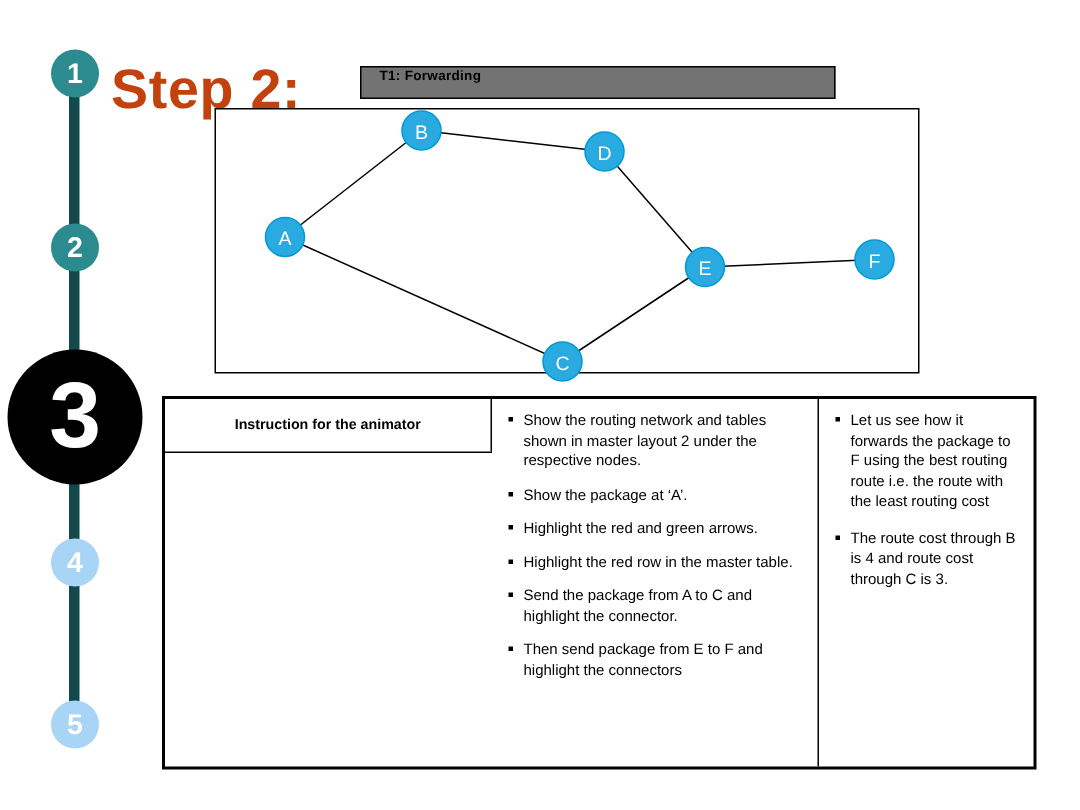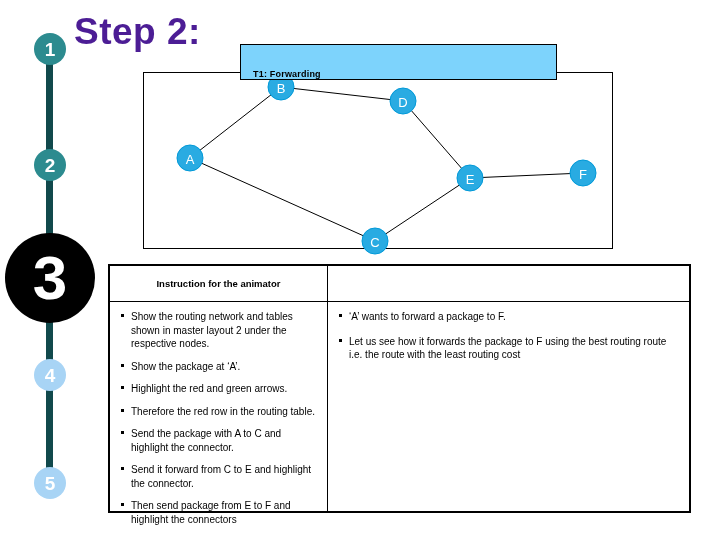--- a/index.html
+++ b/index.html
@@ -44,40 +44,40 @@
   .tn-size-lg {
     width: 90px;
     height: 90px;
     font-size: 62px;
   }
 
   
   #step-title {
     position: absolute;
     left: 74px;
-    top: 11px;
+    top: 39px;
     font-size: 37px;
     font-weight: bold;
-    color: #4c1d95;
+    color: #c2410c;
     letter-spacing: 0.5px;
     white-space: nowrap;
   }
 
   
   #t1-label-box {
     position: absolute;
     left: 240px;
     top: 44px;
     width: 317px;
-    height: 36px;
+    height: 22px;
     border: 1px solid #000000;
-    background: #7dd3fc;
-    box-sizing: border-box;
-    display: flex;
-    align-items: flex-end;
+    background: #737373;
+    box-sizing: border-box;
+    display: flex;
+    align-items: flex-start;
     z-index: 5;
   }
   #t1-label-text {
     font-size: 9px;
     font-weight: bold;
     color: #000000;
     padding-left: 12px;
     letter-spacing: 0.2px;
   }
 
@@ -112,21 +112,20 @@
   #instruction-table {
     position: absolute;
     left: 108px;
     top: 264px;
     width: 583px;
     height: 249px;
     border: 2px solid #000000;
     background: #ffffff;
     box-sizing: border-box;
     display: flex;
-    flex-direction: column;
   }
   #table-header-row {
     display: flex;
     height: 35px;
     flex: 0 0 auto;
     border-bottom: 1px solid #000000;
   }
   #table-body-row {
     display: flex;
     flex: 1 1 auto;
@@ -247,26 +246,25 @@
 <div id="instruction-table">
   <div id="table-header-row">
     <div class="th-cell col-left">Instruction for the animator</div>
   </div>
   <div id="table-body-row">
     <div class="td-cell col-left">
       <ul class="bullets" id="instruction-list">
           <li>Show the routing network and tables shown in master layout 2 under the respective nodes.</li>
           <li>Show the package at ‘A’.</li>
           <li>Highlight the red and green arrows.</li>
-          <li>Therefore the red row in the routing table.</li>
-          <li>Send the package with A to C and highlight the connector.</li>
-          <li>Send it forward from C to E and highlight the connector.</li>
+          <li>Highlight the red row in the master table.</li>
+          <li>Send the package from A to C and highlight the connector.</li>
           <li>Then send package from E to F and highlight the connectors</li>
         </ul>
     </div>
     <div class="td-cell col-right">
       <ul class="bullets" id="display-text-list">
-          <li>‘A’ wants to forward a package to F.</li>
           <li>Let us see how it forwards the package to F using the best routing route i.e. the route with the least routing cost</li>
+          <li>The route cost through B is 4 and route cost through C is 3.</li>
         </ul>
     </div>
   </div>
 </div>
 
 </body></html>

